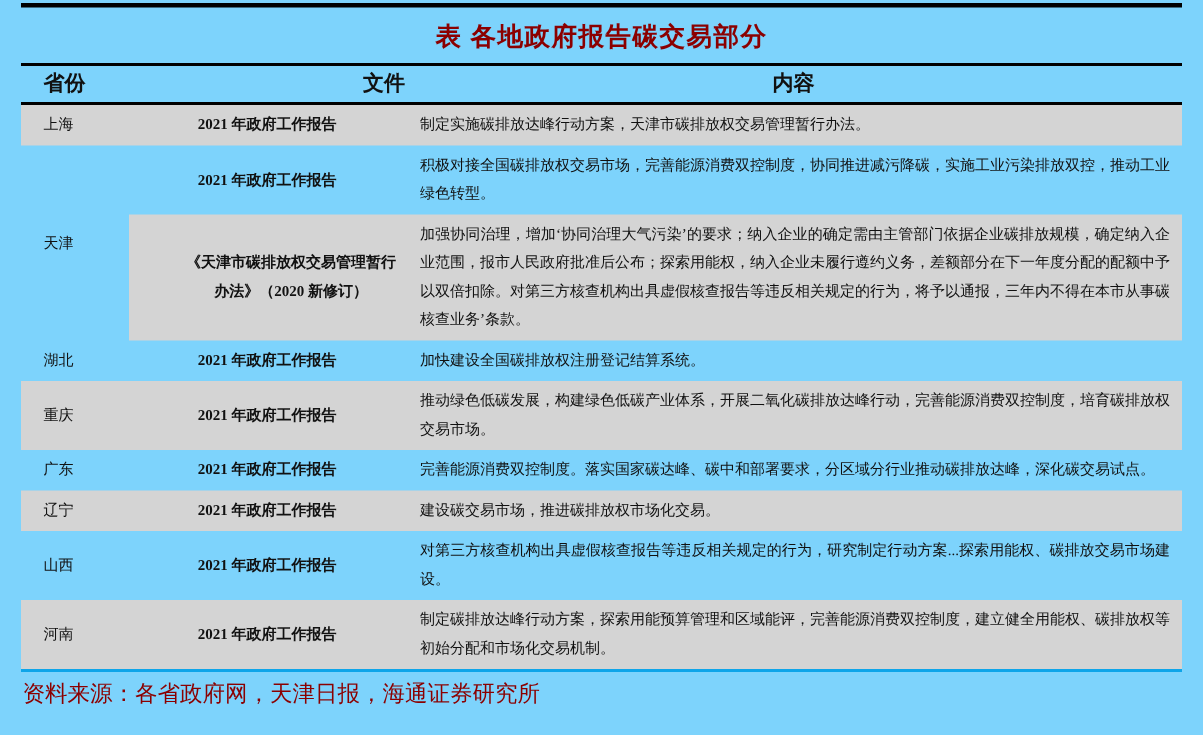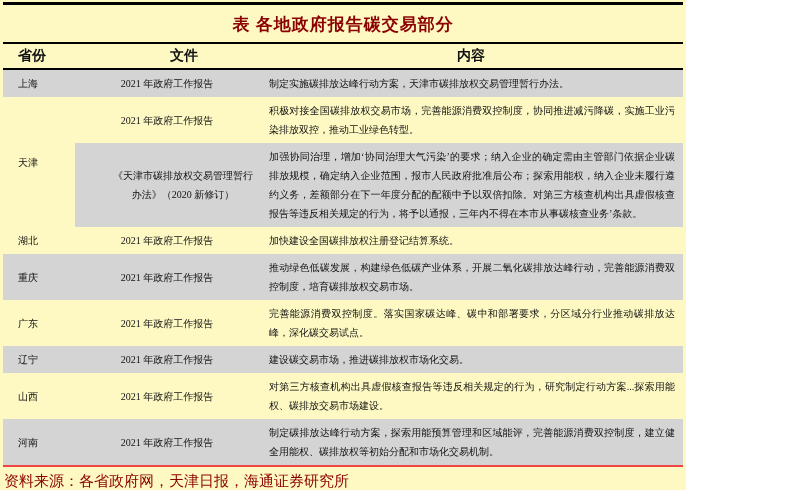--- a/index.html
+++ b/index.html
@@ -1,28 +1,28 @@
 <!DOCTYPE html>
 <html style="--accent: #8B0000; --shade: #D4D4D4;"><head>
 <meta charset="utf-8">
 <style>
   :root { --accent:#8B0000; --shade:#D4D4D4; --ink:#111111; }
   * { box-sizing:border-box; margin:0; padding:0; }
   body { background:#ffffff; font-family:"Liberation Serif","DejaVu Serif",serif; color:var(--ink); }
-  .page { width:686px; height:490px; padding:0 3px; overflow:hidden; background:#fef9c3; }
+  .page { width:802px; height:490px; padding:0 14px; overflow:hidden; background:#7dd3fc; }
   .rule-top { height:3px; background:#000000; margin-top:2px; }
   .title { text-align:center; color:var(--accent); font-weight:bold; font-size:17px; padding:8px 0 6px 0; letter-spacing:1px; }
-  table { width:100%; border-collapse:collapse; border-top:2px solid #000000; border-bottom:2px solid #ef4444; }
+  table { width:100%; border-collapse:collapse; border-top:2px solid #000000; border-bottom:2px solid #0ea5e9; }
   thead th { border-bottom:2px solid #000000; font-size:14px; font-weight:bold; padding:3px 0; white-space:nowrap; }
   th.c-prov { width:72px; text-align:left; padding-left:15px; }
-  th.c-doc  { width:184px; text-align:center; padding-left:34px; }
+  th.c-doc  { width:184px; text-align:right; padding-left:34px; }
   th.c-cont { }
   td { font-size:10px; line-height:19px; padding:4px 0; vertical-align:middle; }
   td.prov { padding-left:15px; white-space:nowrap; }
-  td.doc  { text-align:center; padding:4px 4px; }
+  td.doc  { text-align:center; padding:4px 4px;font-weight:bold; }
   td.doc .doc-narrow { display:inline-block; max-width:156px;margin-left:32px; }
   td.cont { text-align:justify; padding:4px 8px 4px 10px; }
   tr.shade td { background:var(--shade); }
   .source { color:var(--accent); font-size:15px; padding:5px 1px 0 1px; }
 </style>
 </head>
 <body>
 
 <div class="page">
 

